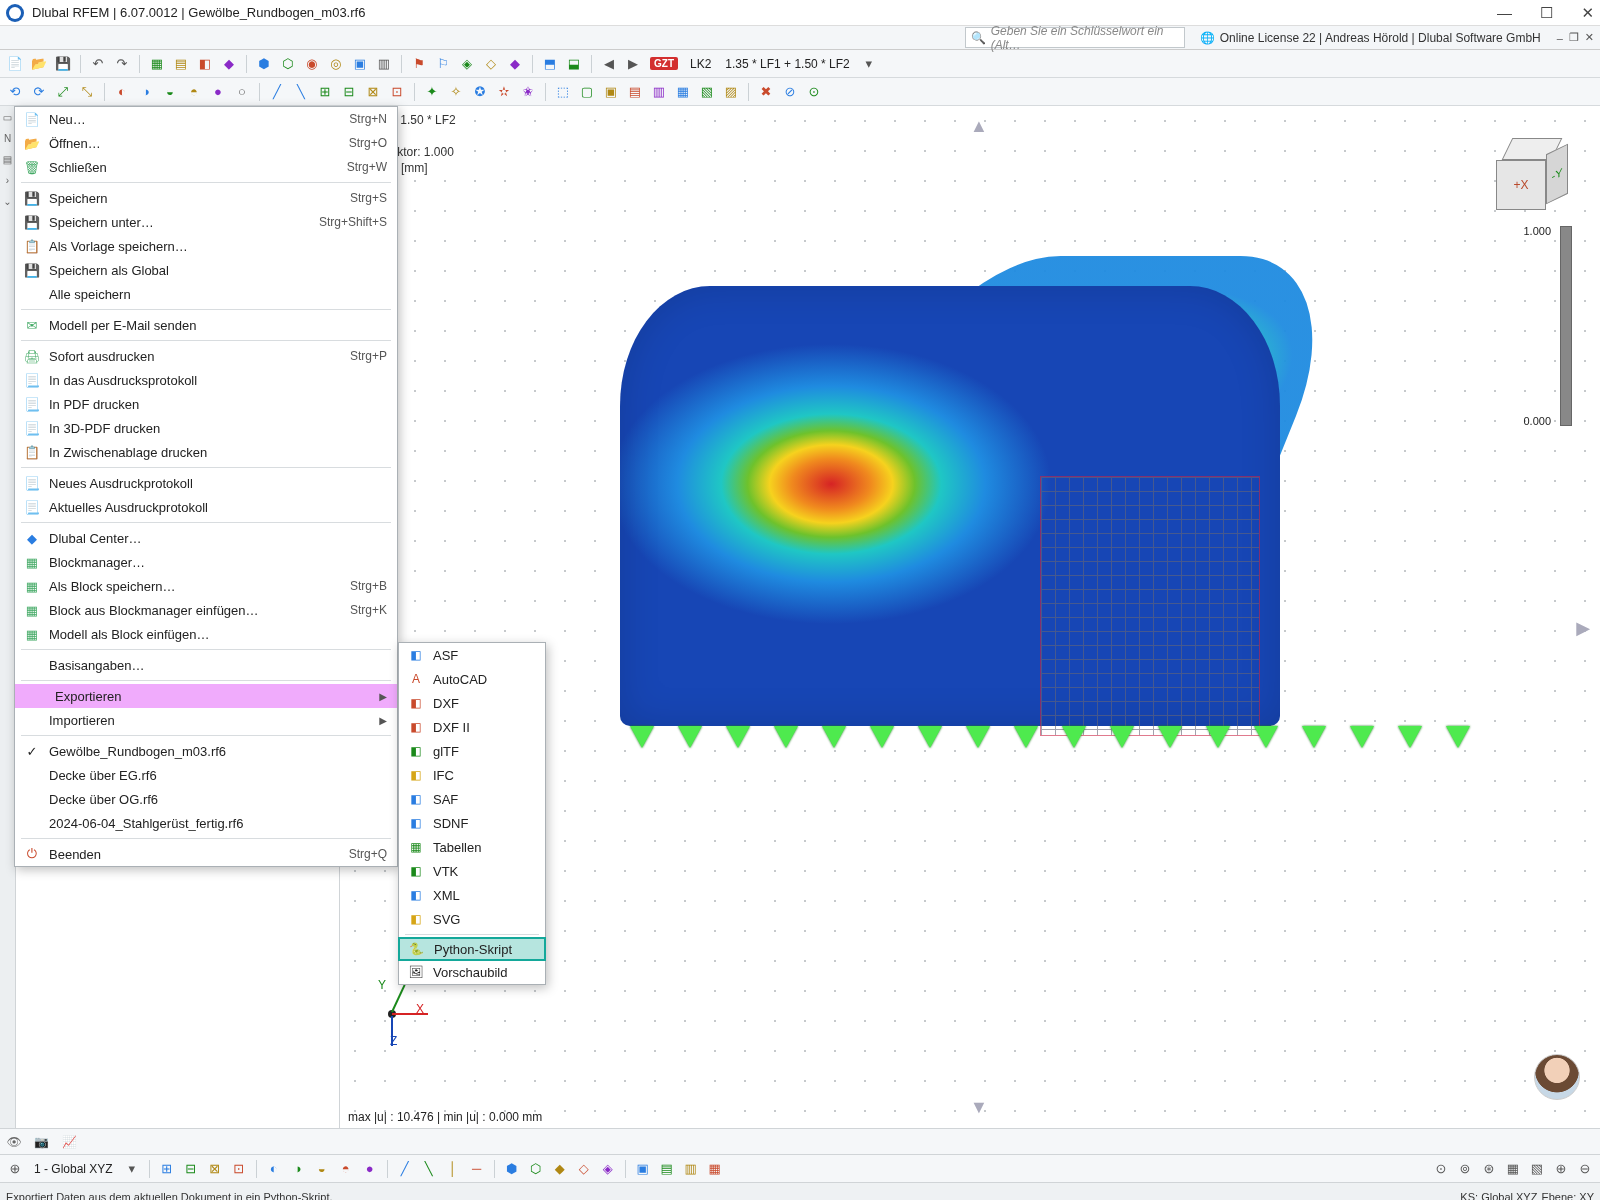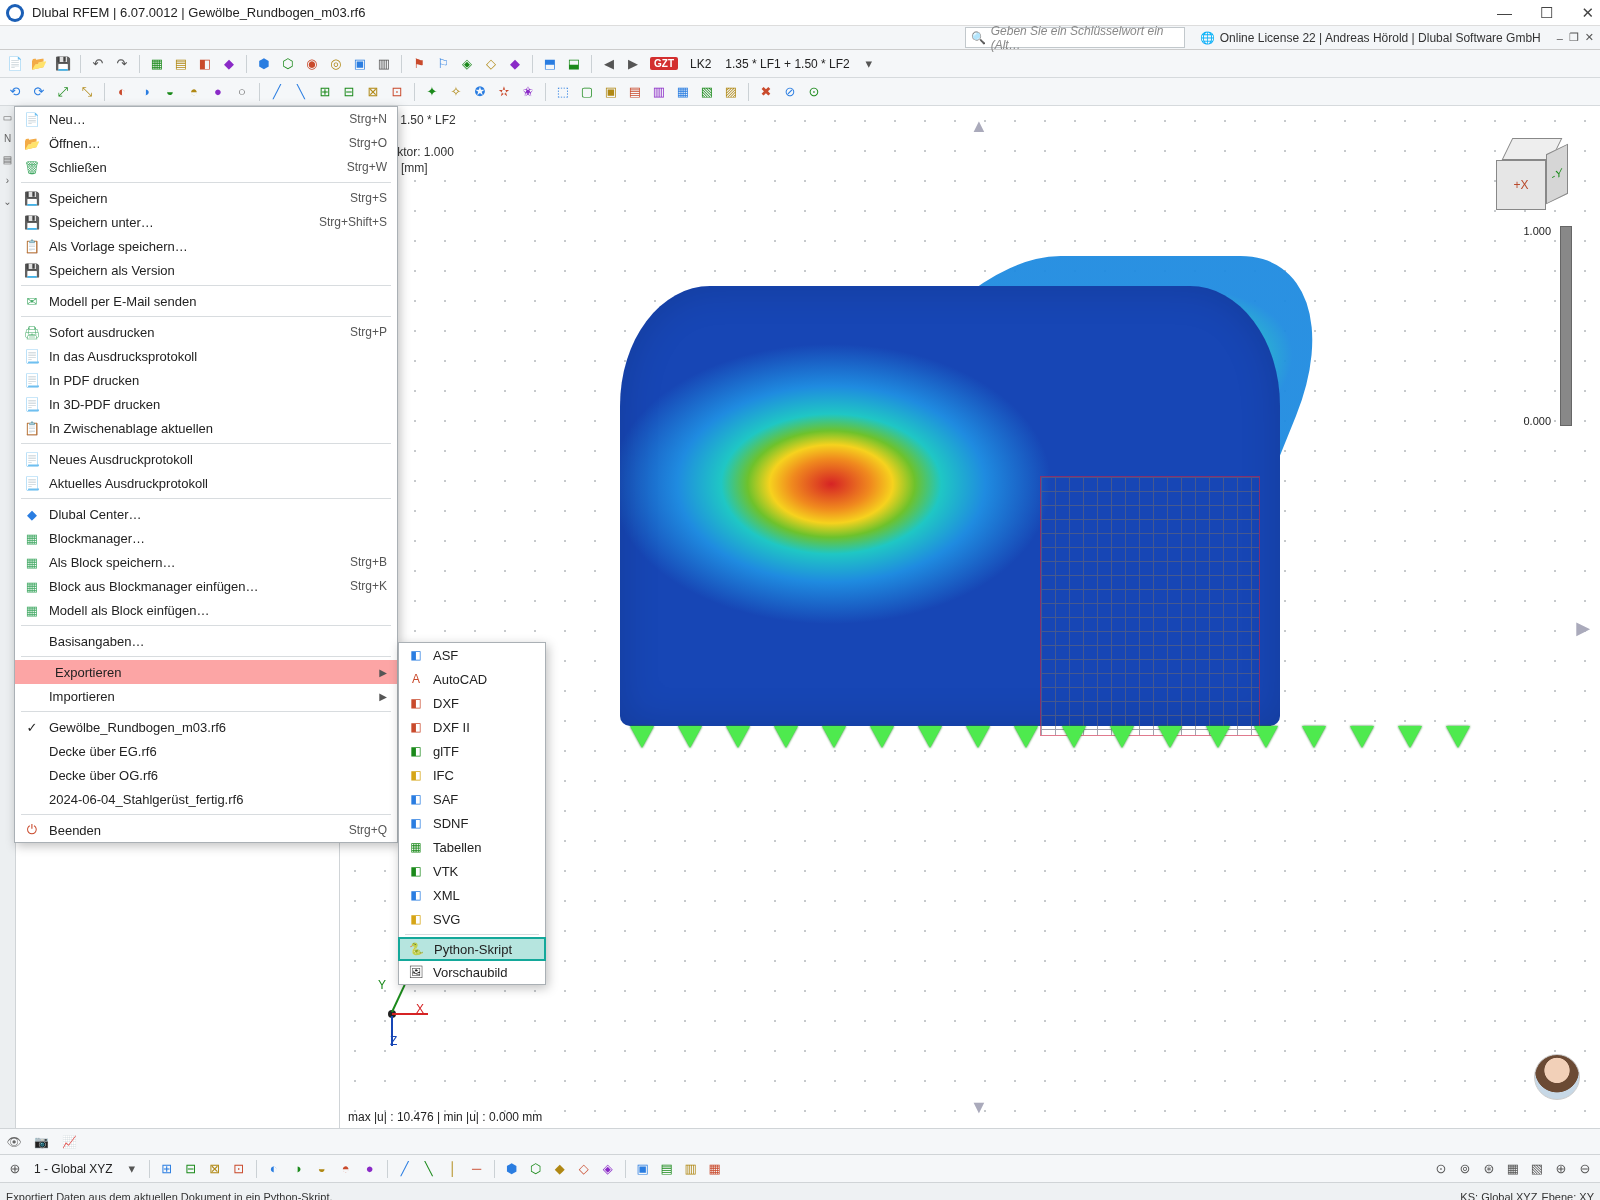--- a/index.html
+++ b/index.html
@@ -48,21 +48,21 @@
 .tree-row .ic { width: 16px; height: 14px; display: inline-block; }
 .ic.folder { background: #f6c65b; border-radius: 2px; }
 .ic.doc { background: #fff; border: 1px solid #aaa; }
 .indent-1 { padding-left: 20px; }
 .indent-2 { padding-left: 40px; }
 .indent-3 { padding-left: 60px; }
 
 
 .file-menu { position: absolute; top: 0; left: 14px; width: 384px; background: #fff; border: 1px solid #aab0b5; box-shadow: 2px 3px 10px rgba(0,0,0,0.25); z-index: 200; font-size: 13px; }
 .file-menu .row { display: flex; align-items: center; height: 24px; padding: 0 10px 0 6px; position: relative; }
-.file-menu .row.hover { background: #fca5a5; padding-left: 12px; }
+.file-menu .row.hover { background: #f0abfc; padding-left: 12px; }
 .file-menu .row .mi { width: 22px; text-align: center; color: #4a6; font-size: 13px; }
 .file-menu .row .mi.blue { color: #2a7de1; }
 .file-menu .row .mi.red { color: #c94a2c; }
 .file-menu .row .lbl { flex: 1; padding-left: 6px; }
 .file-menu .row .sc { color: #555; font-size: 12px; }
 .file-menu .row .arr { color: #555; font-size: 10px; }
 .file-menu .sep { height: 1px; background: #d8dcdf; margin: 3px 6px; }
 .file-menu .check { width: 22px; text-align: center; color: #222; }
 
 
@@ -360,21 +360,25 @@
         <span class="mi ">💾</span>
         <span class="lbl">Speichern unter…</span>
         <span class="sc">Strg+Shift+S</span>
       </div>
       <div class="row">
         <span class="mi ">📋</span>
         <span class="lbl">Als Vorlage speichern…</span>
       </div>
       <div class="row">
         <span class="mi ">💾</span>
-        <span class="lbl">Speichern als Version</span>
+        <span class="lbl">Speichern als Global</span>
+      </div>
+      <div class="row">
+        <span class="mi "></span>
+        <span class="lbl">Alle speichern</span>
       </div>
       <div class="sep"></div>
       <div class="row">
         <span class="mi ">✉</span>
         <span class="lbl">Modell per E-Mail senden</span>
       </div>
       <div class="sep"></div>
       <div class="row">
         <span class="mi ">🖨</span>
         <span class="lbl">Sofort ausdrucken</span>
@@ -387,21 +391,21 @@
       <div class="row">
         <span class="mi ">📃</span>
         <span class="lbl">In PDF drucken</span>
       </div>
       <div class="row">
         <span class="mi ">📃</span>
         <span class="lbl">In 3D-PDF drucken</span>
       </div>
       <div class="row">
         <span class="mi ">📋</span>
-        <span class="lbl">In Zwischenablage aktuellen</span>
+        <span class="lbl">In Zwischenablage drucken</span>
       </div>
       <div class="sep"></div>
       <div class="row">
         <span class="mi ">📃</span>
         <span class="lbl">Neues Ausdruckprotokoll</span>
       </div>
       <div class="row">
         <span class="mi ">📃</span>
         <span class="lbl">Aktuelles Ausdruckprotokoll</span>
       </div>

